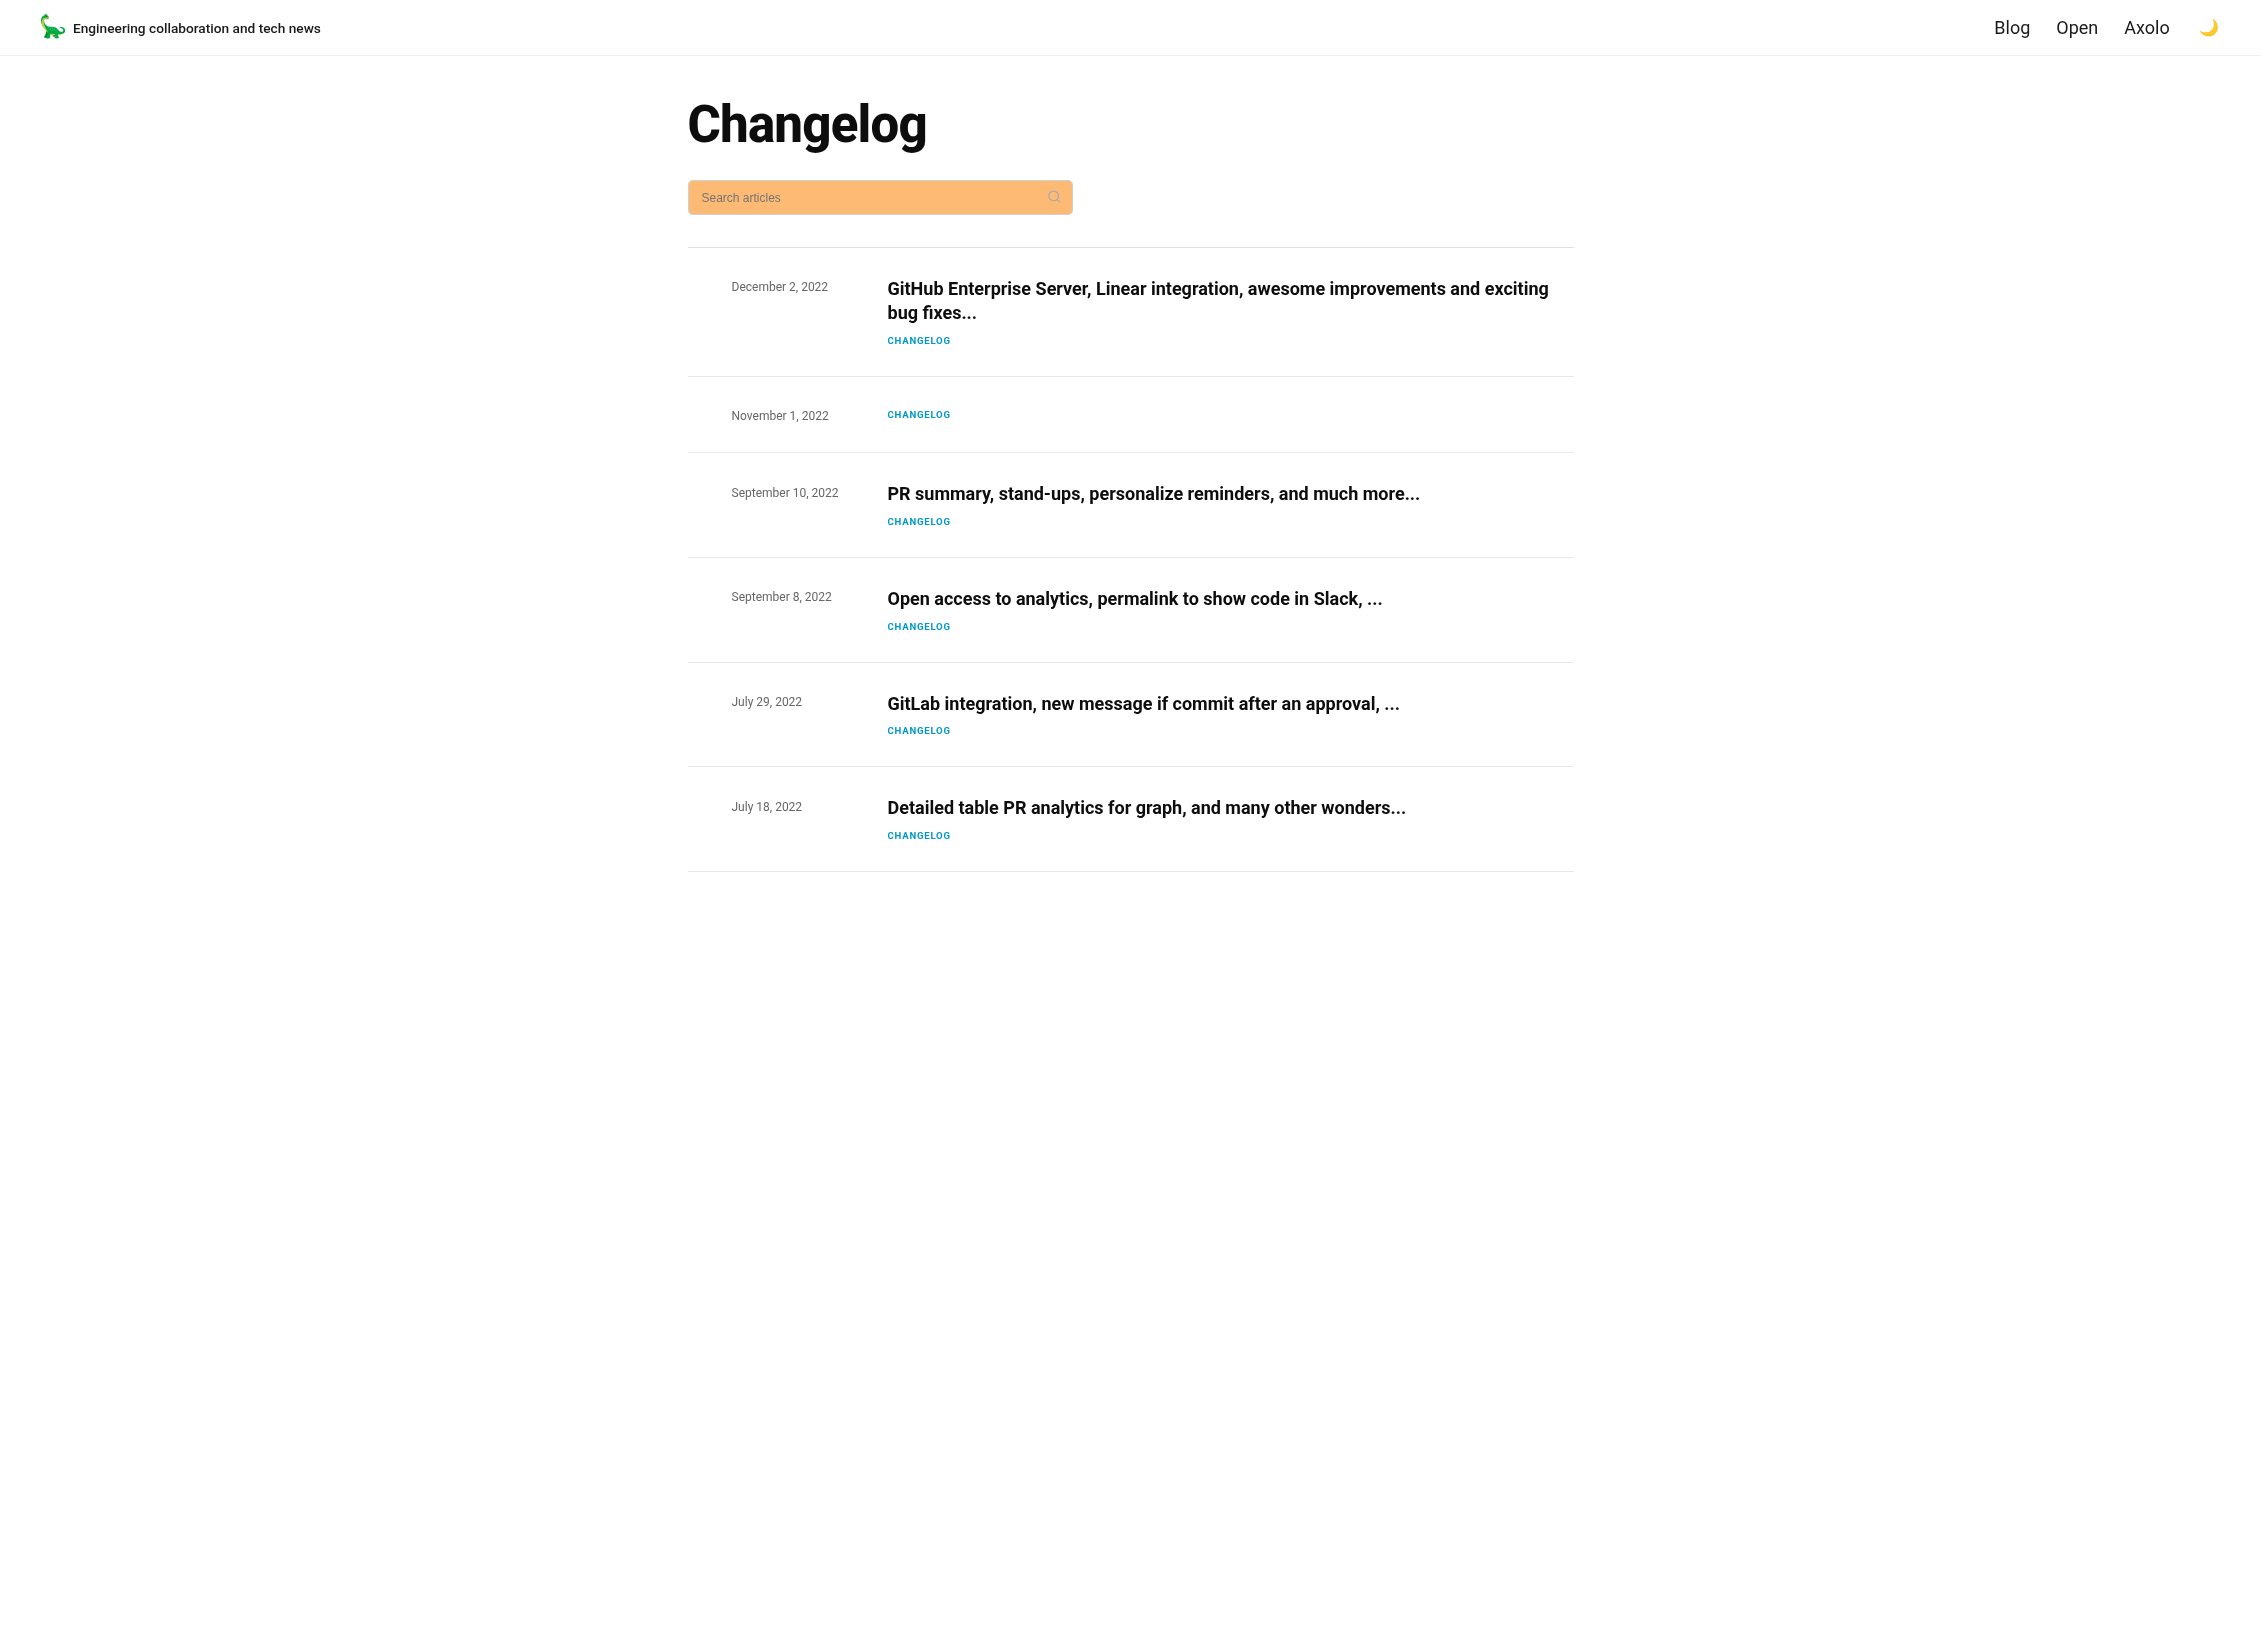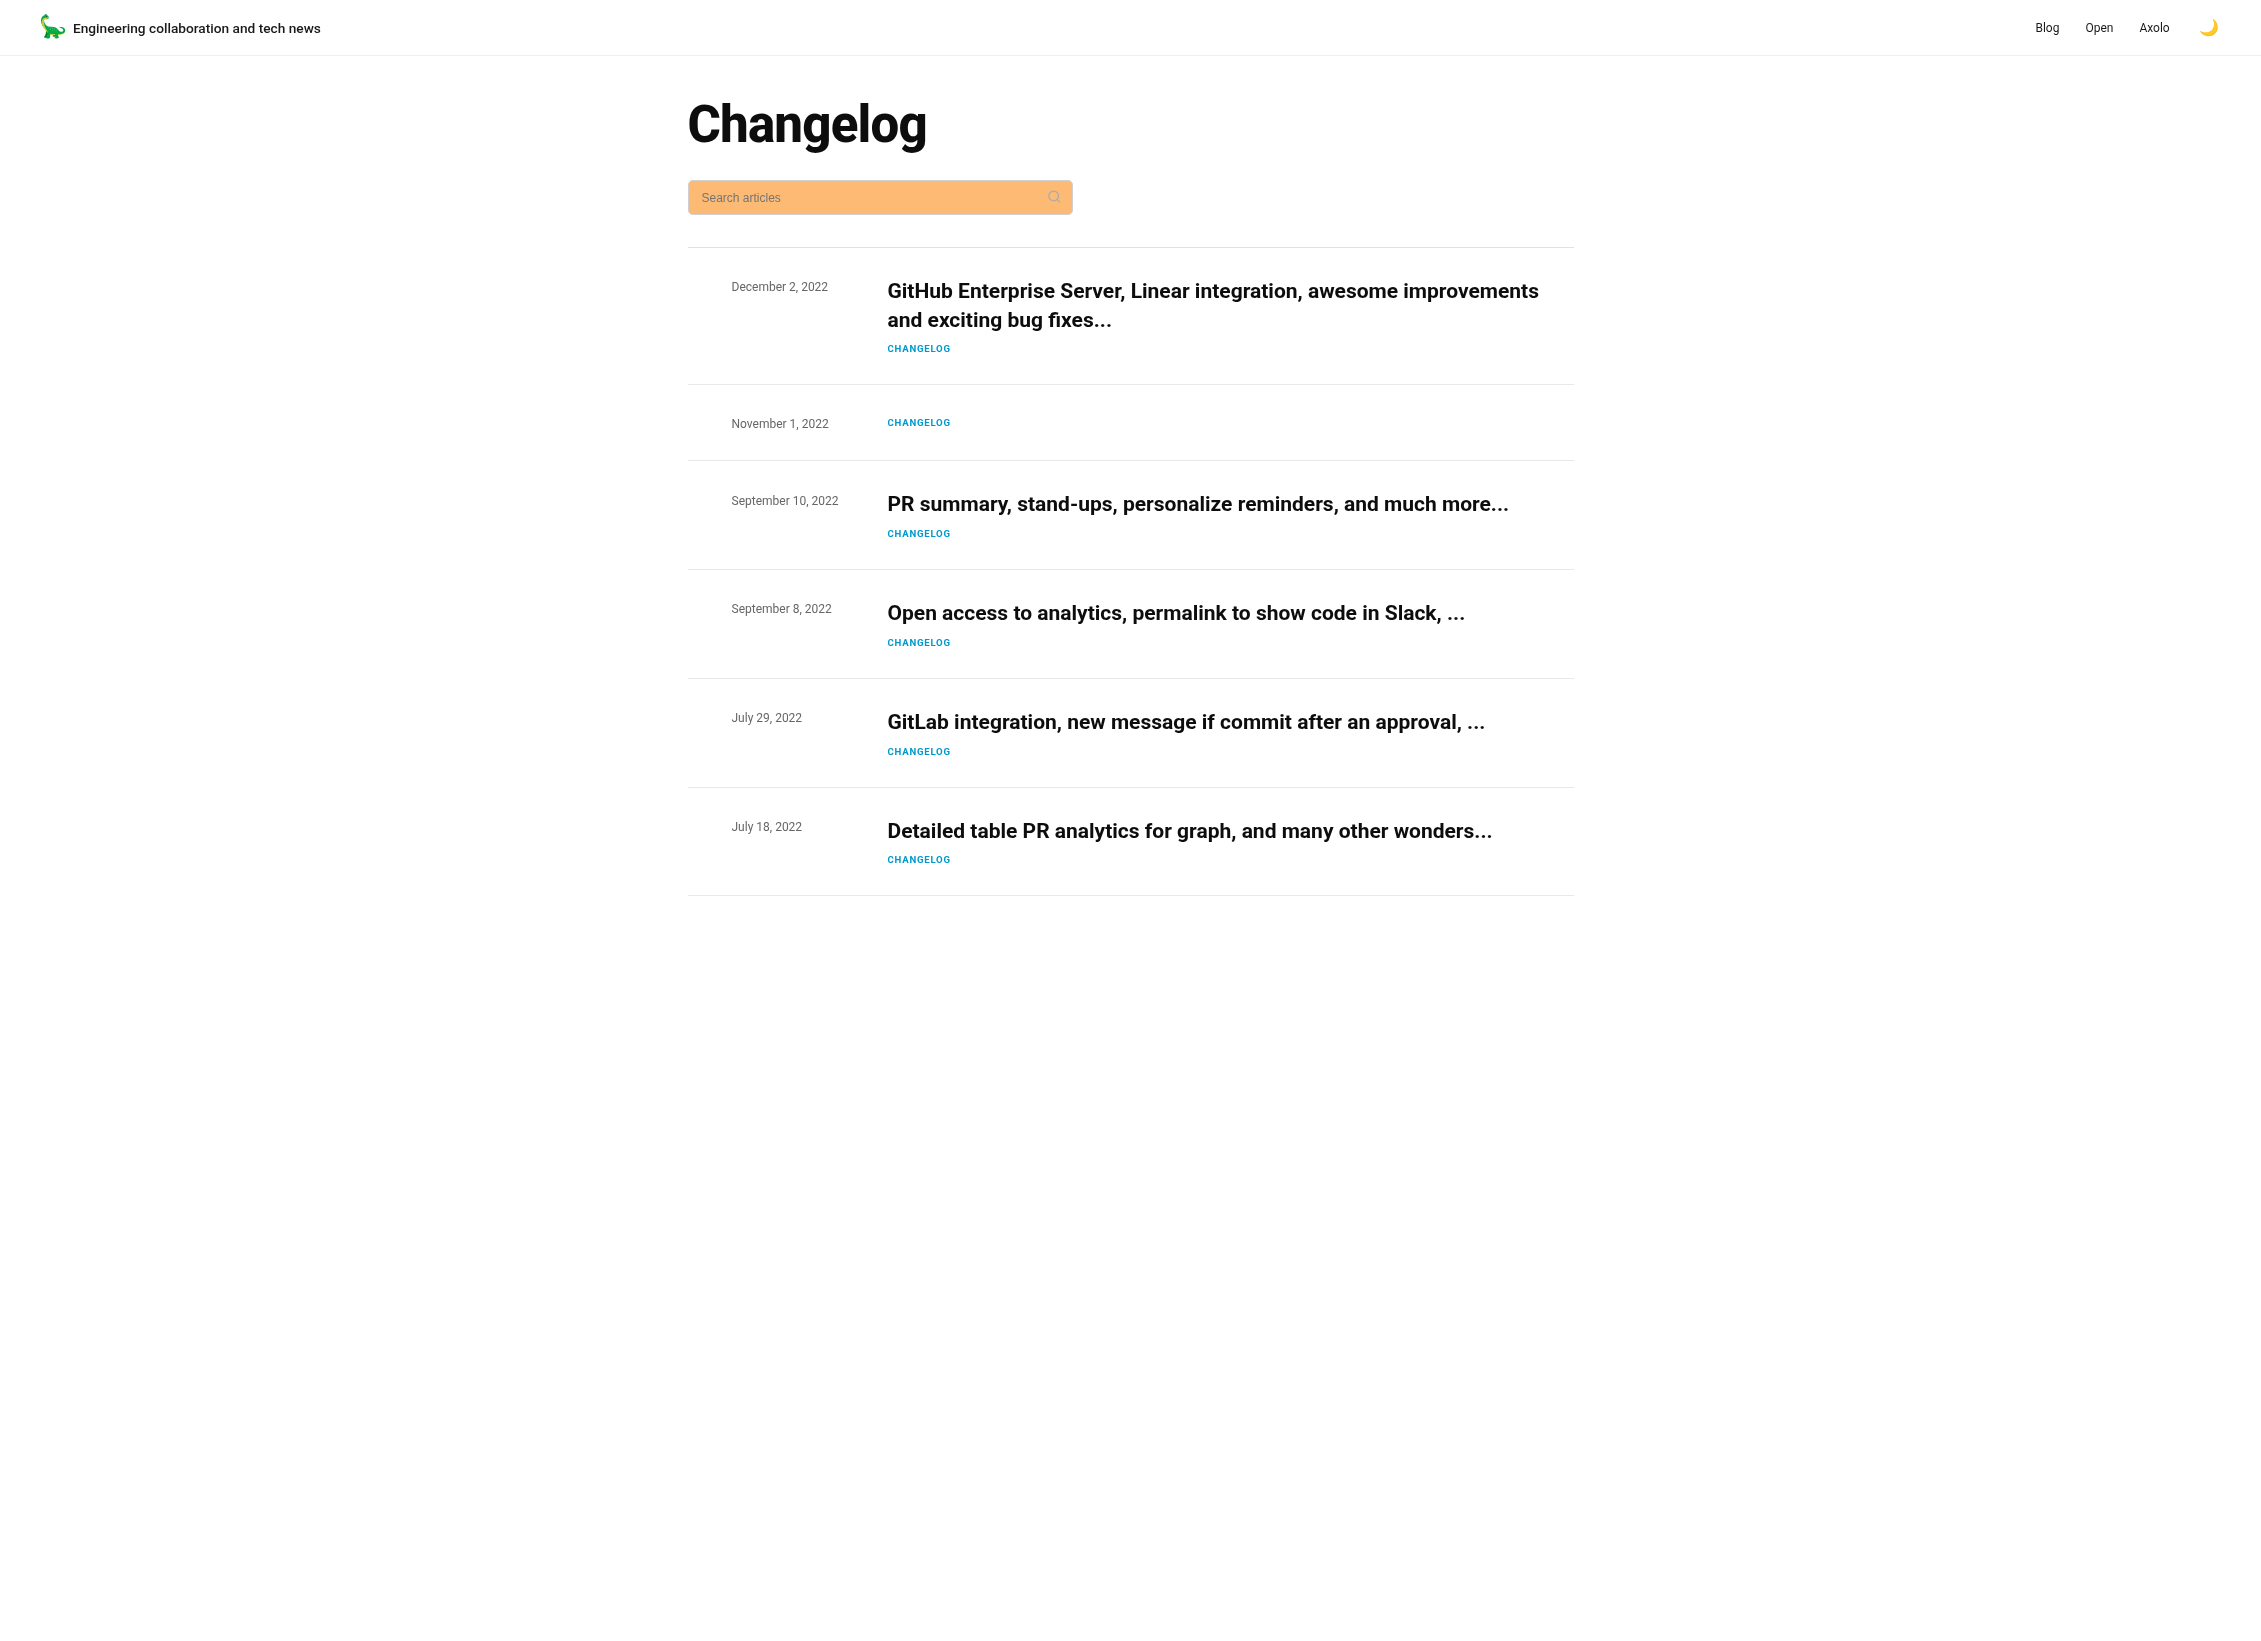--- a/index.html
+++ b/index.html
@@ -39,21 +39,21 @@
       height: 26px;
     }
 
     .navbar-links {
       display: flex;
       align-items: center;
       gap: 26px;
     }
 
     .nav-link {
-      font-size: 12px;
+      font-size: 18px;
       color: #1a1a1a;
       text-decoration: none;
       font-weight: 400;
     }
 
     .dark-mode-btn {
       background: none;
       border: none;
       cursor: pointer;
       font-size: 16px;
@@ -126,21 +126,21 @@
       padding-top: 3.2px;
       flex-shrink: 0;
       padding-left: 44px;
     }
 
     .article-content {
       flex: 1;
     }
 
     .article-title {
-      font-size: 21px;
+      font-size: 18px;
       font-weight: 700;
       color: #0d0d0d;
       line-height: 1.35;
       margin-bottom: 6.4px;
       text-decoration: none;
       display: block;
       cursor: pointer;
     }
 
     .article-tag {

